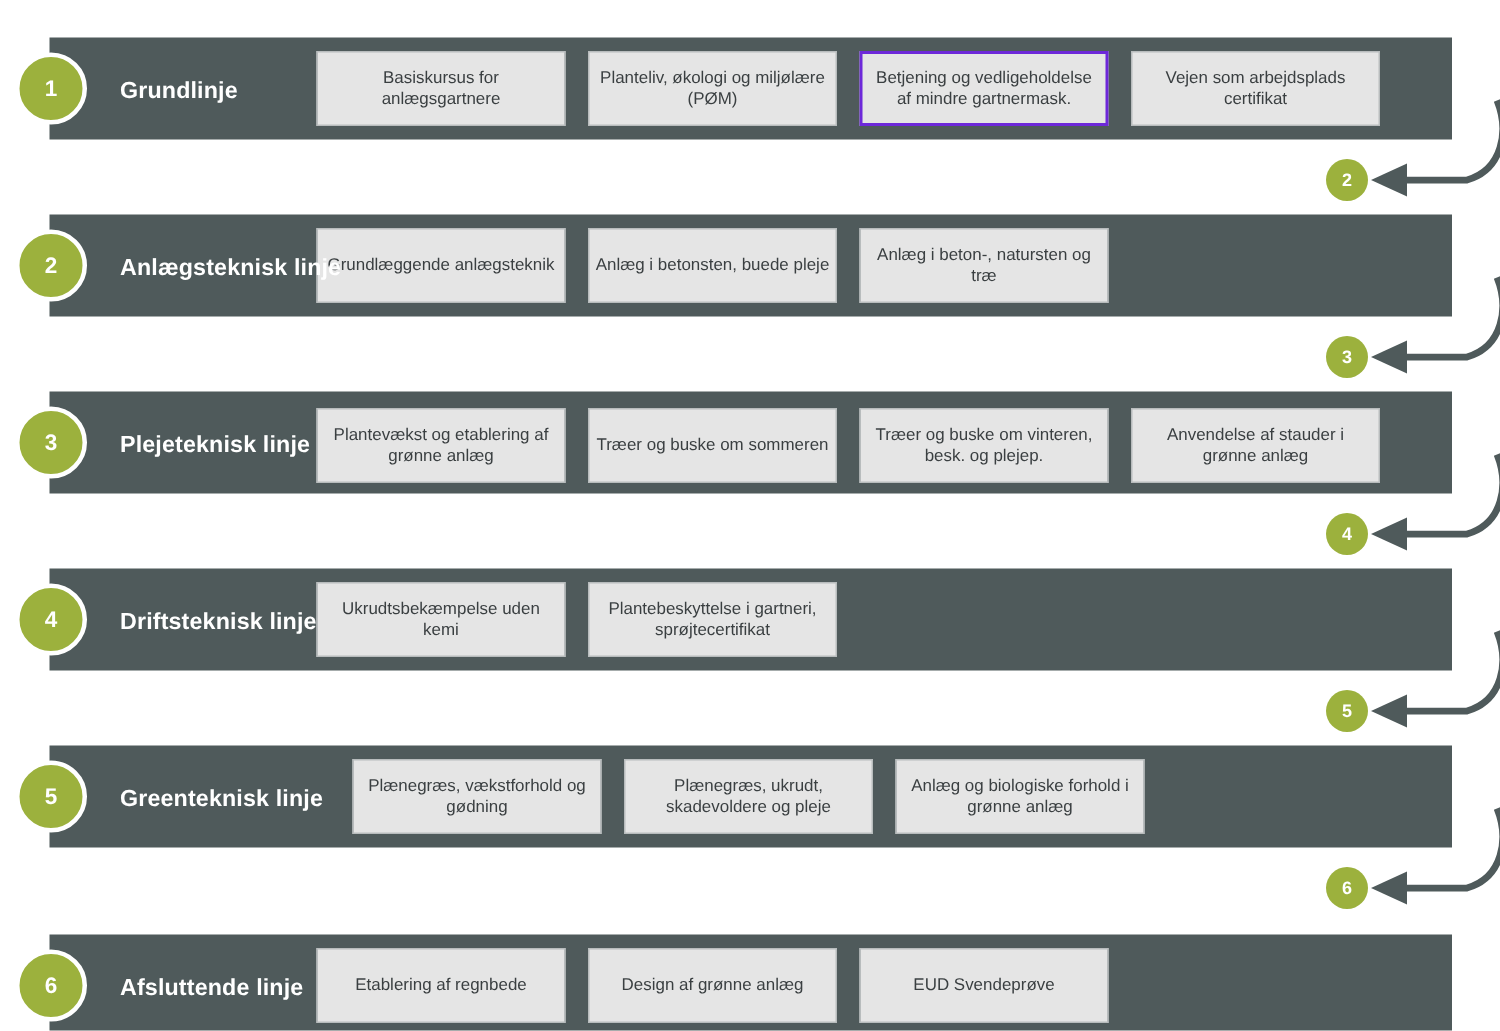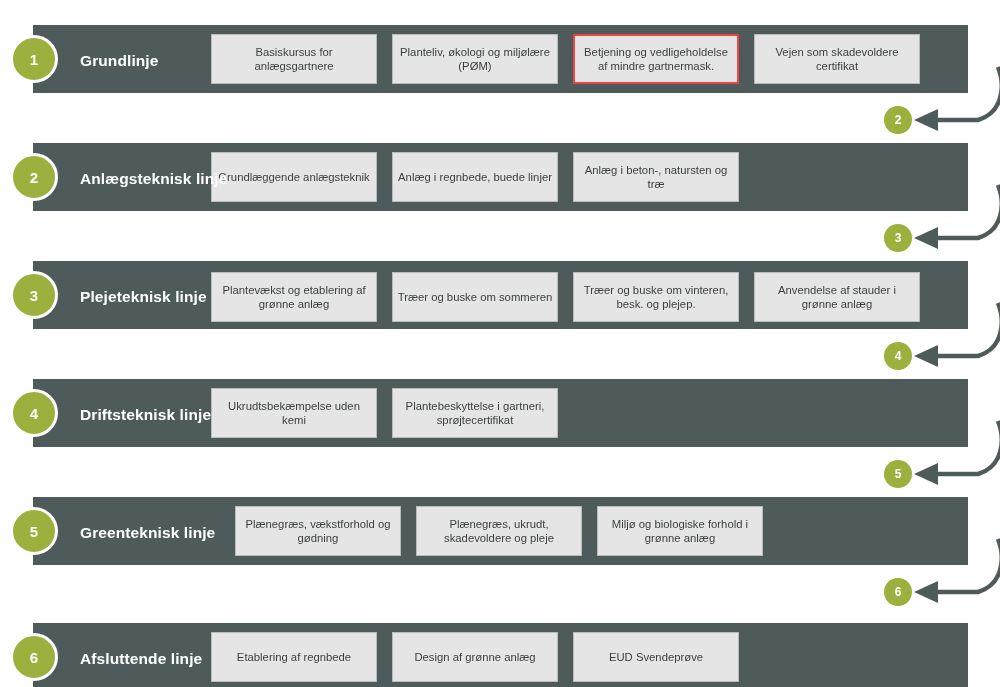--- a/index.html
+++ b/index.html
@@ -90,21 +90,21 @@
     justify-content: center;
     text-align: center;
     color: #3a3f41;
     font-size: 11.3px;
     line-height: 14px;
     padding: 2px 4px;
     font-family: "Liberation Sans", sans-serif;
   }
 
   .card.highlight {
-    border: 2px solid #ef4444;
+    border: 2px solid #6d28d9;
   }
 
   
   .connector {
     position: absolute;
     width: 120px;
     height: 74px;
     z-index: 6;
   }
 
@@ -134,35 +134,35 @@
 <body>
 
 <div id="diagram">
     <div class="track" style="top: 25px;"></div>
     <div class="row-badge" style="top: 35px;">1</div>
     <div class="row-title" style="top: 25px;">Grundlinje</div>
     <div class="cards" style="top: 34px;">
       <div class="card">Basiskursus for anlægsgartnere</div>
       <div class="card">Planteliv, økologi og miljølære (PØM)</div>
       <div class="card highlight">Betjening og vedligeholdelse af mindre gartnermask.</div>
-      <div class="card">Vejen som skadevoldere certifikat</div>
+      <div class="card">Vejen som arbejdsplads certifikat</div>
     </div>
     <div class="connector" style="left: 890px; top: 65px;">
       <svg width="120" height="80" viewBox="0 0 120 80">
         <path d="M 108 2 C 116 22, 112 48, 88 55 L 42 55" fill="none" stroke="#4f5a5b" stroke-width="4.5" stroke-linecap="butt"></path>
         <polygon points="24,55 48,44 48,66" fill="#4f5a5b"></polygon>
       </svg>
       <div class="arrow-badge" style="left: -6px; top: 41px;">2</div>
     </div>
     <div class="track" style="top: 143px;"></div>
     <div class="row-badge" style="top: 153px;">2</div>
     <div class="row-title" style="top: 143px;">Anlægsteknisk linje</div>
     <div class="cards" style="top: 152px;">
       <div class="card">Grundlæggende anlægsteknik</div>
-      <div class="card">Anlæg i regnbede, buede linjer</div>
+      <div class="card">Anlæg i betonsten, buede pleje</div>
       <div class="card">Anlæg i beton-, natursten og træ</div>
     </div>
     <div class="connector" style="left: 890px; top: 183px;">
       <svg width="120" height="80" viewBox="0 0 120 80">
         <path d="M 108 2 C 116 22, 112 48, 88 55 L 42 55" fill="none" stroke="#4f5a5b" stroke-width="4.5" stroke-linecap="butt"></path>
         <polygon points="24,55 48,44 48,66" fill="#4f5a5b"></polygon>
       </svg>
       <div class="arrow-badge" style="left: -6px; top: 41px;">3</div>
     </div>
     <div class="track" style="top: 261px;"></div>
@@ -194,21 +194,21 @@
         <polygon points="24,55 48,44 48,66" fill="#4f5a5b"></polygon>
       </svg>
       <div class="arrow-badge" style="left: -6px; top: 41px;">5</div>
     </div>
     <div class="track" style="top: 497px;"></div>
     <div class="row-badge" style="top: 507px;">5</div>
     <div class="row-title" style="top: 497px;">Greenteknisk linje</div>
     <div class="cards" style="top: 506px; padding-left: 24px;">
       <div class="card">Plænegræs, vækstforhold og gødning</div>
       <div class="card">Plænegræs, ukrudt, skadevoldere og pleje</div>
-      <div class="card">Miljø og biologiske forhold i grønne anlæg</div>
+      <div class="card">Anlæg og biologiske forhold i grønne anlæg</div>
     </div>
     <div class="connector" style="left: 890px; top: 537px;">
       <svg width="120" height="80" viewBox="0 0 120 80">
         <path d="M 108 2 C 116 22, 112 48, 88 55 L 42 55" fill="none" stroke="#4f5a5b" stroke-width="4.5" stroke-linecap="butt"></path>
         <polygon points="24,55 48,44 48,66" fill="#4f5a5b"></polygon>
       </svg>
       <div class="arrow-badge" style="left: -6px; top: 41px;">6</div>
     </div>
     <div class="track" style="top: 623px;"></div>
     <div class="row-badge" style="top: 633px;">6</div>

